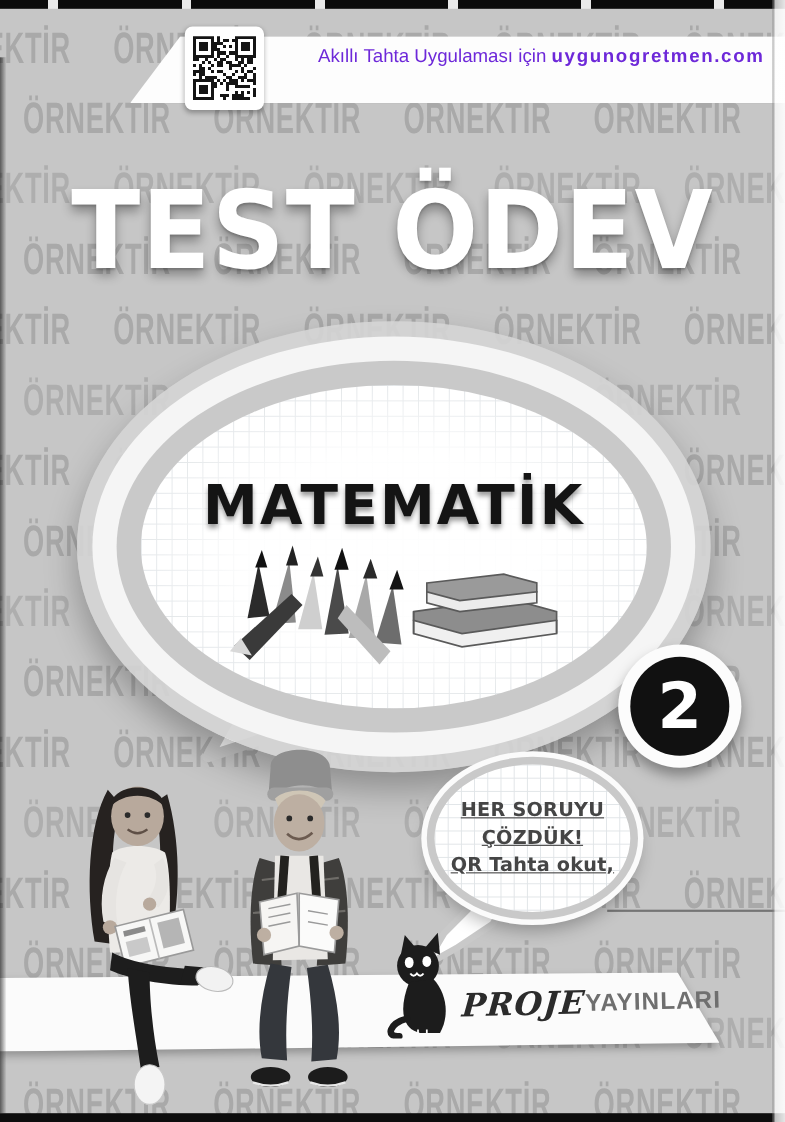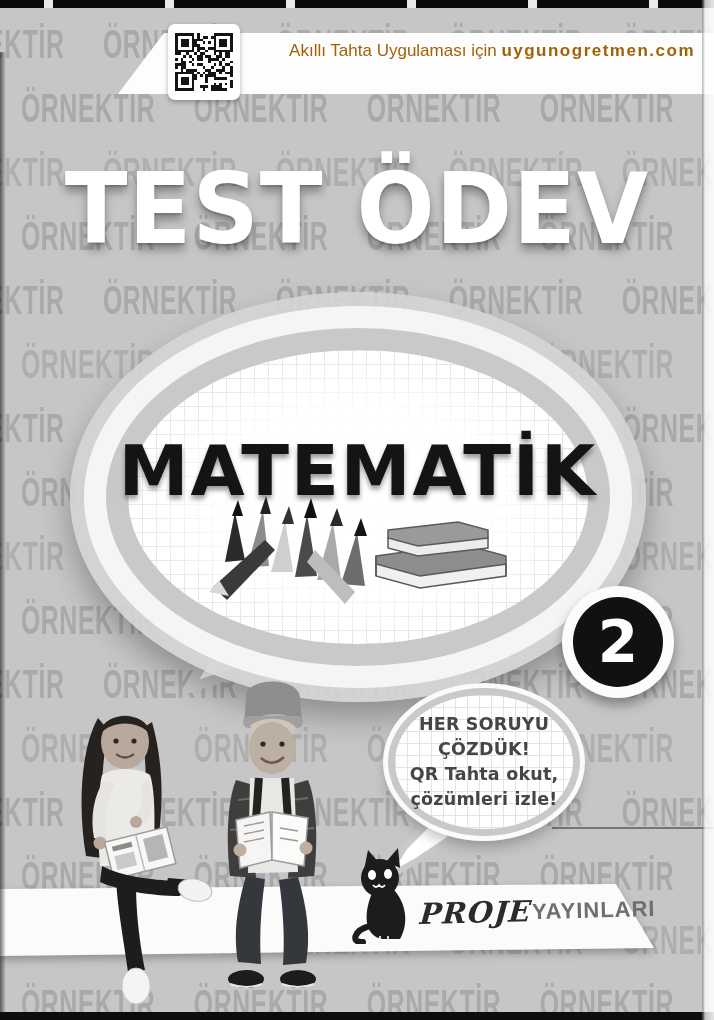--- a/index.html
+++ b/index.html
@@ -21,21 +21,21 @@
   .wm-row{position:absolute;white-space:nowrap;font-weight:bold;font-size:40px;line-height:40px;
     color:var(--watermark,#8f8f8f);opacity:.52;letter-spacing:1px;
     transform:scaleX(.62);transform-origin:0 0;}
   .wm-row span{display:inline-block;margin-right:62px;}
   .wm-row:nth-child(3n){opacity:.42;}
 
   
   .top-banner{position:absolute;left:112px;top:33px;width:602px;height:61px;background:#fdfdfd;z-index:8;
     clip-path:polygon(52px 0,602px 0,602px 61px,6px 61px);
     box-shadow:0 3px 5px rgba(0,0,0,.25);}
-  .banner-text{position:absolute;right:19px;top:4px;text-align:right;color:#a16207;
+  .banner-text{position:absolute;right:19px;top:4px;text-align:right;color:#6d28d9;
     font-size:17px;line-height:27px;}
   .banner-text b{letter-spacing:1.5px;}
   .qr-box{position:absolute;left:168px;top:24px;width:72px;height:76px;background:#fff;border-radius:7px;
     z-index:9;box-shadow:0 2px 5px rgba(0,0,0,.3);display:flex;align-items:center;justify-content:center;}
   .qr-box svg{width:58px;height:58px;}
 
   
   .title{position:absolute;left:0;top:156px;width:714px;margin:0;text-align:center;z-index:3;
     font-family:"DejaVu Sans",sans-serif;font-size:92px;font-weight:bold;letter-spacing:1px;
     color:#fff;transform:scaleY(1.07);
@@ -46,42 +46,42 @@
   .bubble{position:absolute;left:70px;top:292px;width:576px;height:410px;z-index:3;}
   .bubble .e{position:absolute;border-radius:50%;}
   .e1{inset:0;background:rgba(212,212,212,.92);box-shadow:0 16px 30px rgba(0,0,0,.28);}
   .e2{inset:14px;background:#f5f5f5;}
   .e3{inset:36px;background:#c9c9c9;}
   .e4{inset:58px;background-color:#fff;
     background-image:radial-gradient(ellipse at center,rgba(255,255,255,.95) 40%,rgba(255,255,255,0) 75%),
       linear-gradient(#dfe3e6 1px,transparent 1px),linear-gradient(90deg,#dfe3e6 1px,transparent 1px);
     background-size:100% 100%,14px 14px,14px 14px;}
   .subject{position:absolute;left:0;top:138px;width:100%;text-align:center;
-    font-family:"DejaVu Sans",sans-serif;font-size:70px;font-weight:bold;letter-spacing:2px;
+    font-family:"DejaVu Sans",sans-serif;font-size:50px;font-weight:bold;letter-spacing:2px;
     color:#141414;text-shadow:0 4px 5px rgba(0,0,0,.4);}
   .pencils{position:absolute;left:135px;top:200px;}
   .books{position:absolute;left:296px;top:220px;}
 
   
   .badge{position:absolute;left:562px;top:586px;width:112px;height:112px;border-radius:50%;
     background:#fcfcfc;z-index:4;box-shadow:0 7px 12px rgba(0,0,0,.35);}
   .badge-inner{position:absolute;inset:11px;border-radius:50%;background:var(--badge_bg,#111);
     display:flex;align-items:center;justify-content:center;
     font-family:"DejaVu Sans",sans-serif;font-size:58px;font-weight:bold;color:#fff;}
 
   
   .promo{position:absolute;left:388px;top:688px;width:192px;height:148px;border-radius:50%;z-index:4;
     border:7px solid #c9c9c9;box-sizing:border-box;
     background-color:#fff;
     background-image:linear-gradient(#e0e4e7 1px,transparent 1px),linear-gradient(90deg,#e0e4e7 1px,transparent 1px);
     background-size:12px 12px;
     box-shadow:0 0 0 5px #fbfbfb,0 10px 15px rgba(0,0,0,.28);
     display:flex;flex-direction:column;align-items:center;justify-content:center;}
   .promo div{font-family:"DejaVu Sans",sans-serif;font-size:17.5px;font-weight:bold;color:#454545;
-    line-height:25px;letter-spacing:.2px;white-space:nowrap;}
+    line-height:25px;letter-spacing:.2px;white-space:nowrap;text-decoration:underline;}
 
   
   .band-wrap{position:absolute;left:0;top:835px;width:714px;height:130px;z-index:5;
     filter:drop-shadow(0 4px 4px rgba(0,0,0,.28));}
   .band{width:100%;height:100%;background:#fbfbfb;
     clip-path:polygon(0 54px,616px 49px,654px 113px,0 121px);}
   .publisher{position:absolute;left:340px;top:848px;width:310px;height:100px;z-index:7;}
   .publisher .cat{position:absolute;left:2px;top:0;}
   .brand{position:absolute;left:80px;top:46px;transform:rotate(-1.5deg);white-space:nowrap;}
   .brand-script{display:inline-block;font-family:"DejaVu Serif",serif;font-style:italic;font-weight:bold;
@@ -161,21 +161,20 @@
   <h1 class="title">TEST ÖDEV</h1>
 
   <svg class="tail-svg" style="left:383px;top:808px" width="105" height="84" viewBox="0 0 105 84">
     <polygon points="82,4 65,32 32,54 3,70 21,40 45,16" fill="#ffffff" stroke="#c9c9c9" stroke-width="6" stroke-linejoin="round"></polygon>
   </svg>
 
   <div class="promo">
     <div>HER SORUYU</div>
     <div>ÇÖZDÜK!</div>
     <div>QR Tahta okut,</div>
-    <div>çözümleri izle!</div>
   </div>
 
   <div class="badge">
     <div class="badge-inner">
       <span>2</span>
     </div>
   </div>
 
   <div class="band-wrap">
     <div class="band"></div>

